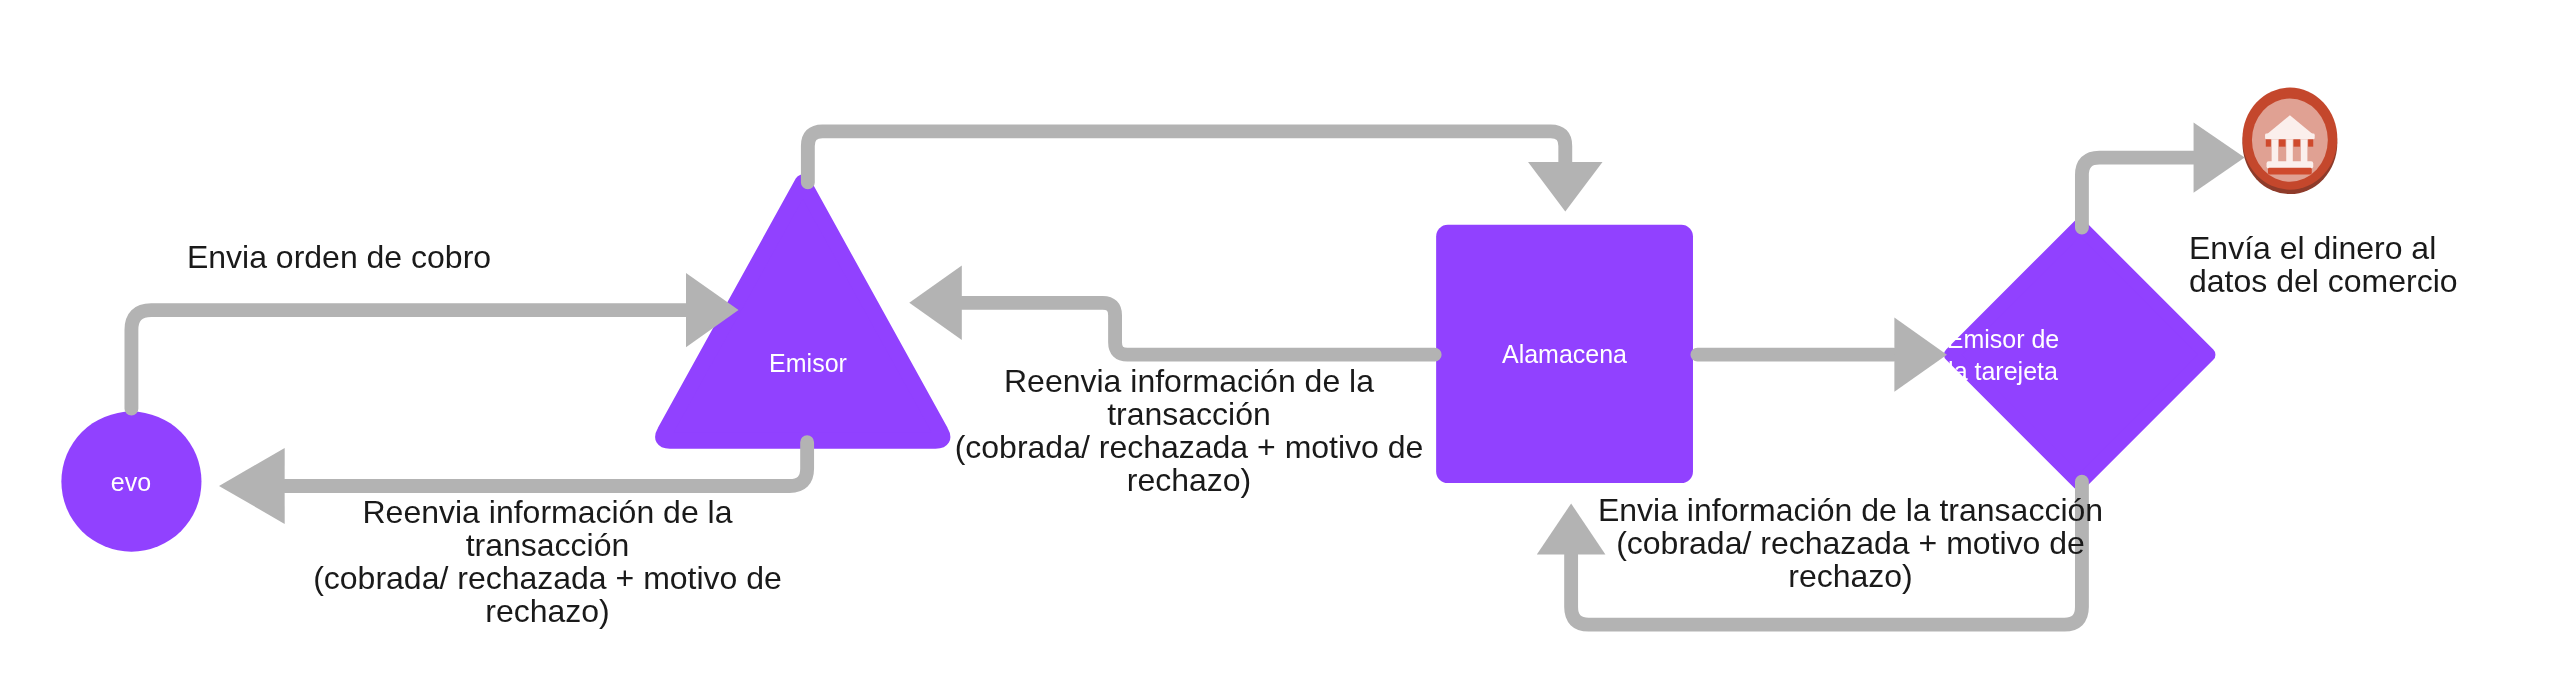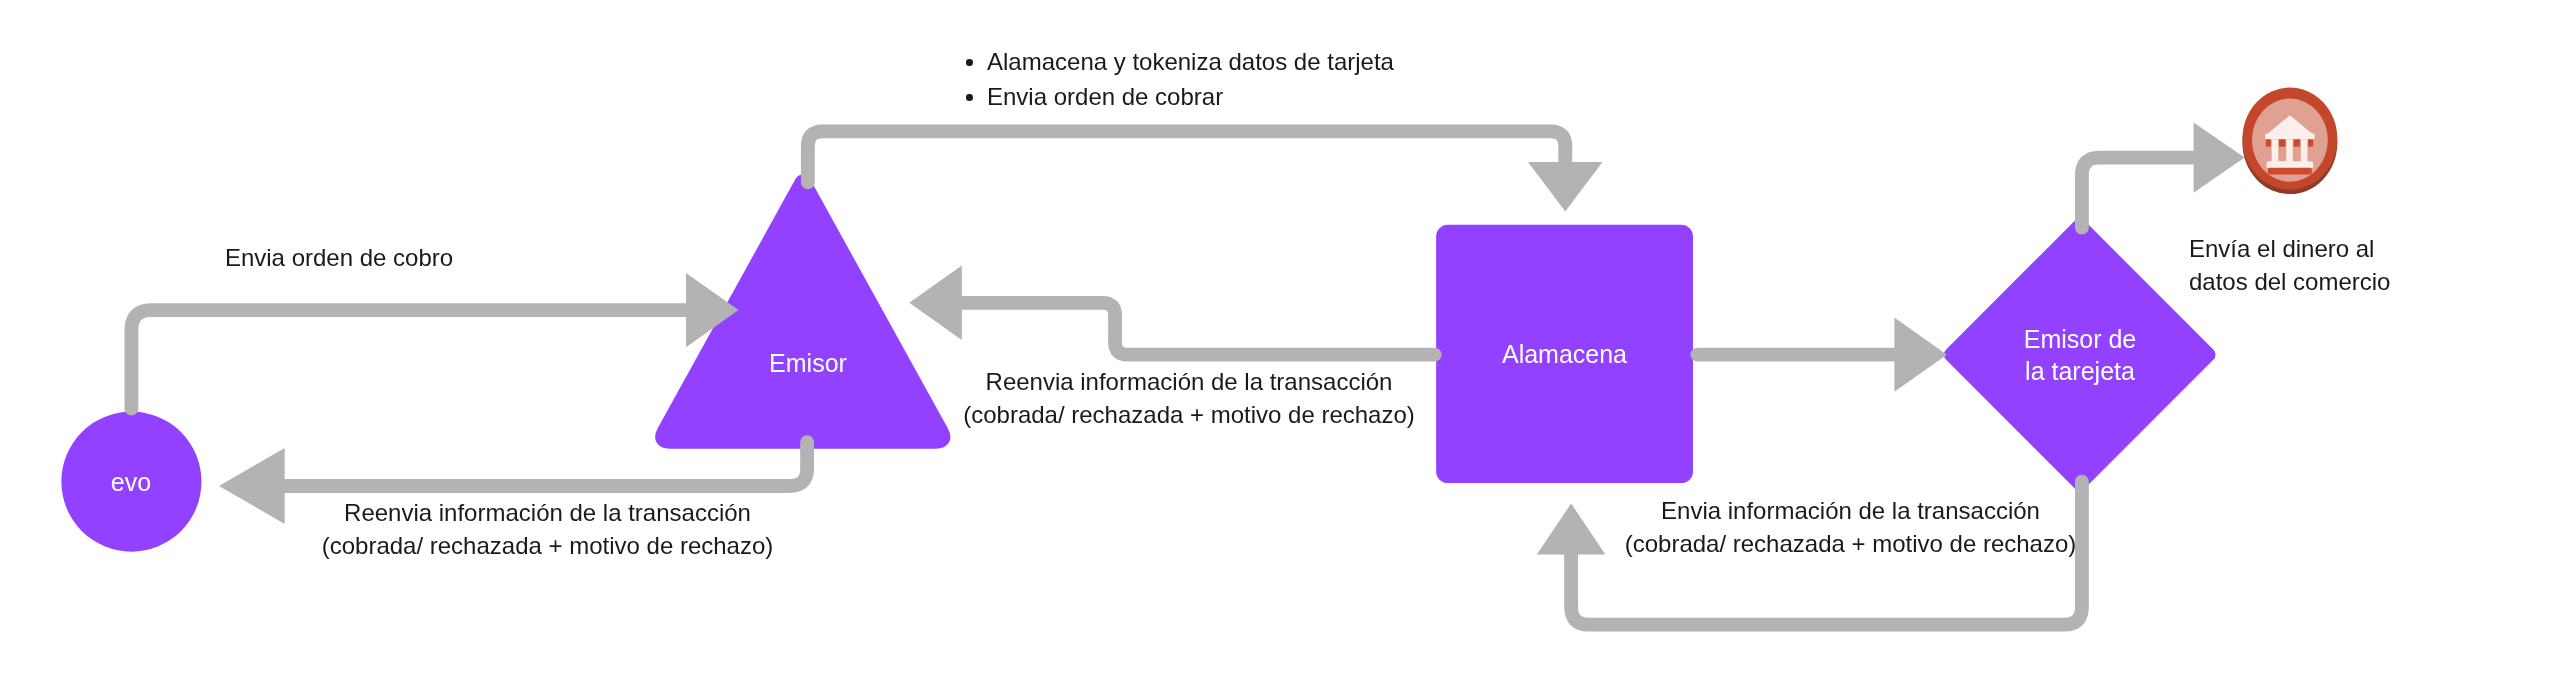--- a/index.html
+++ b/index.html
@@ -30,21 +30,21 @@
     color: #ffffff;
     font-size: 25px;
     line-height: 32px;
     text-align: center;
     white-space: pre-line;
     pointer-events: none;
   }
   .edge-label {
     position: absolute;
     color: #1a1a1a;
-    font-size: 24px;
+    font-size: 32px;
     line-height: 33px;
     white-space: pre-line;
   }
   .edge-label.center { text-align: center; }
   .edge-label.left   { text-align: left; }
   .bullet-list {
     position: absolute;
     color: #1a1a1a;
     font-size: 24px;
     line-height: 35px;
@@ -140,29 +140,25 @@
     </g>
 
   </svg>
 
   <div class="node-label" style="left:58px; top:466px; width:146px;text-align:center;">evo</div>
 
   <div class="node-label" style="left:730px; top:347px; width:156px;">Emisor</div>
 
   <div class="node-label" style="left:1436px; top:338px; width:257px;">Alamacena</div>
 
-  <div class="node-label" style="left:1985px; top:323px; width:190px;">Emisor de
+  <div class="node-label" style="left:1908px; top:323px; width:190px;">Emisor de
 la tarejeta</div>
 
   <div class="edge-label center" style="left:186px; top:241px; width:306px;">Envia orden de cobro</div>
 
-  <ul class="bullet-list" style="left:962px; top:44px;">
-    <li>Alamacena y tokeniza datos de tarjeta</li>
-    <li>Envia orden de cobrar</li>
-  </ul>
 
 
   <div class="edge-label left" style="left:2189px; top:232px; width:306px;">Envía el dinero al
 datos del comercio</div>
 
   <div class="edge-label center" style="left:1595px; top:494px; width:511px;">Envia información de la transacción
 (cobrada/ rechazada + motivo de rechazo)</div>
 
   <div class="edge-label center" style="left:941px; top:365px; width:496px;">Reenvia información de la transacción
 (cobrada/ rechazada + motivo de rechazo)</div>

